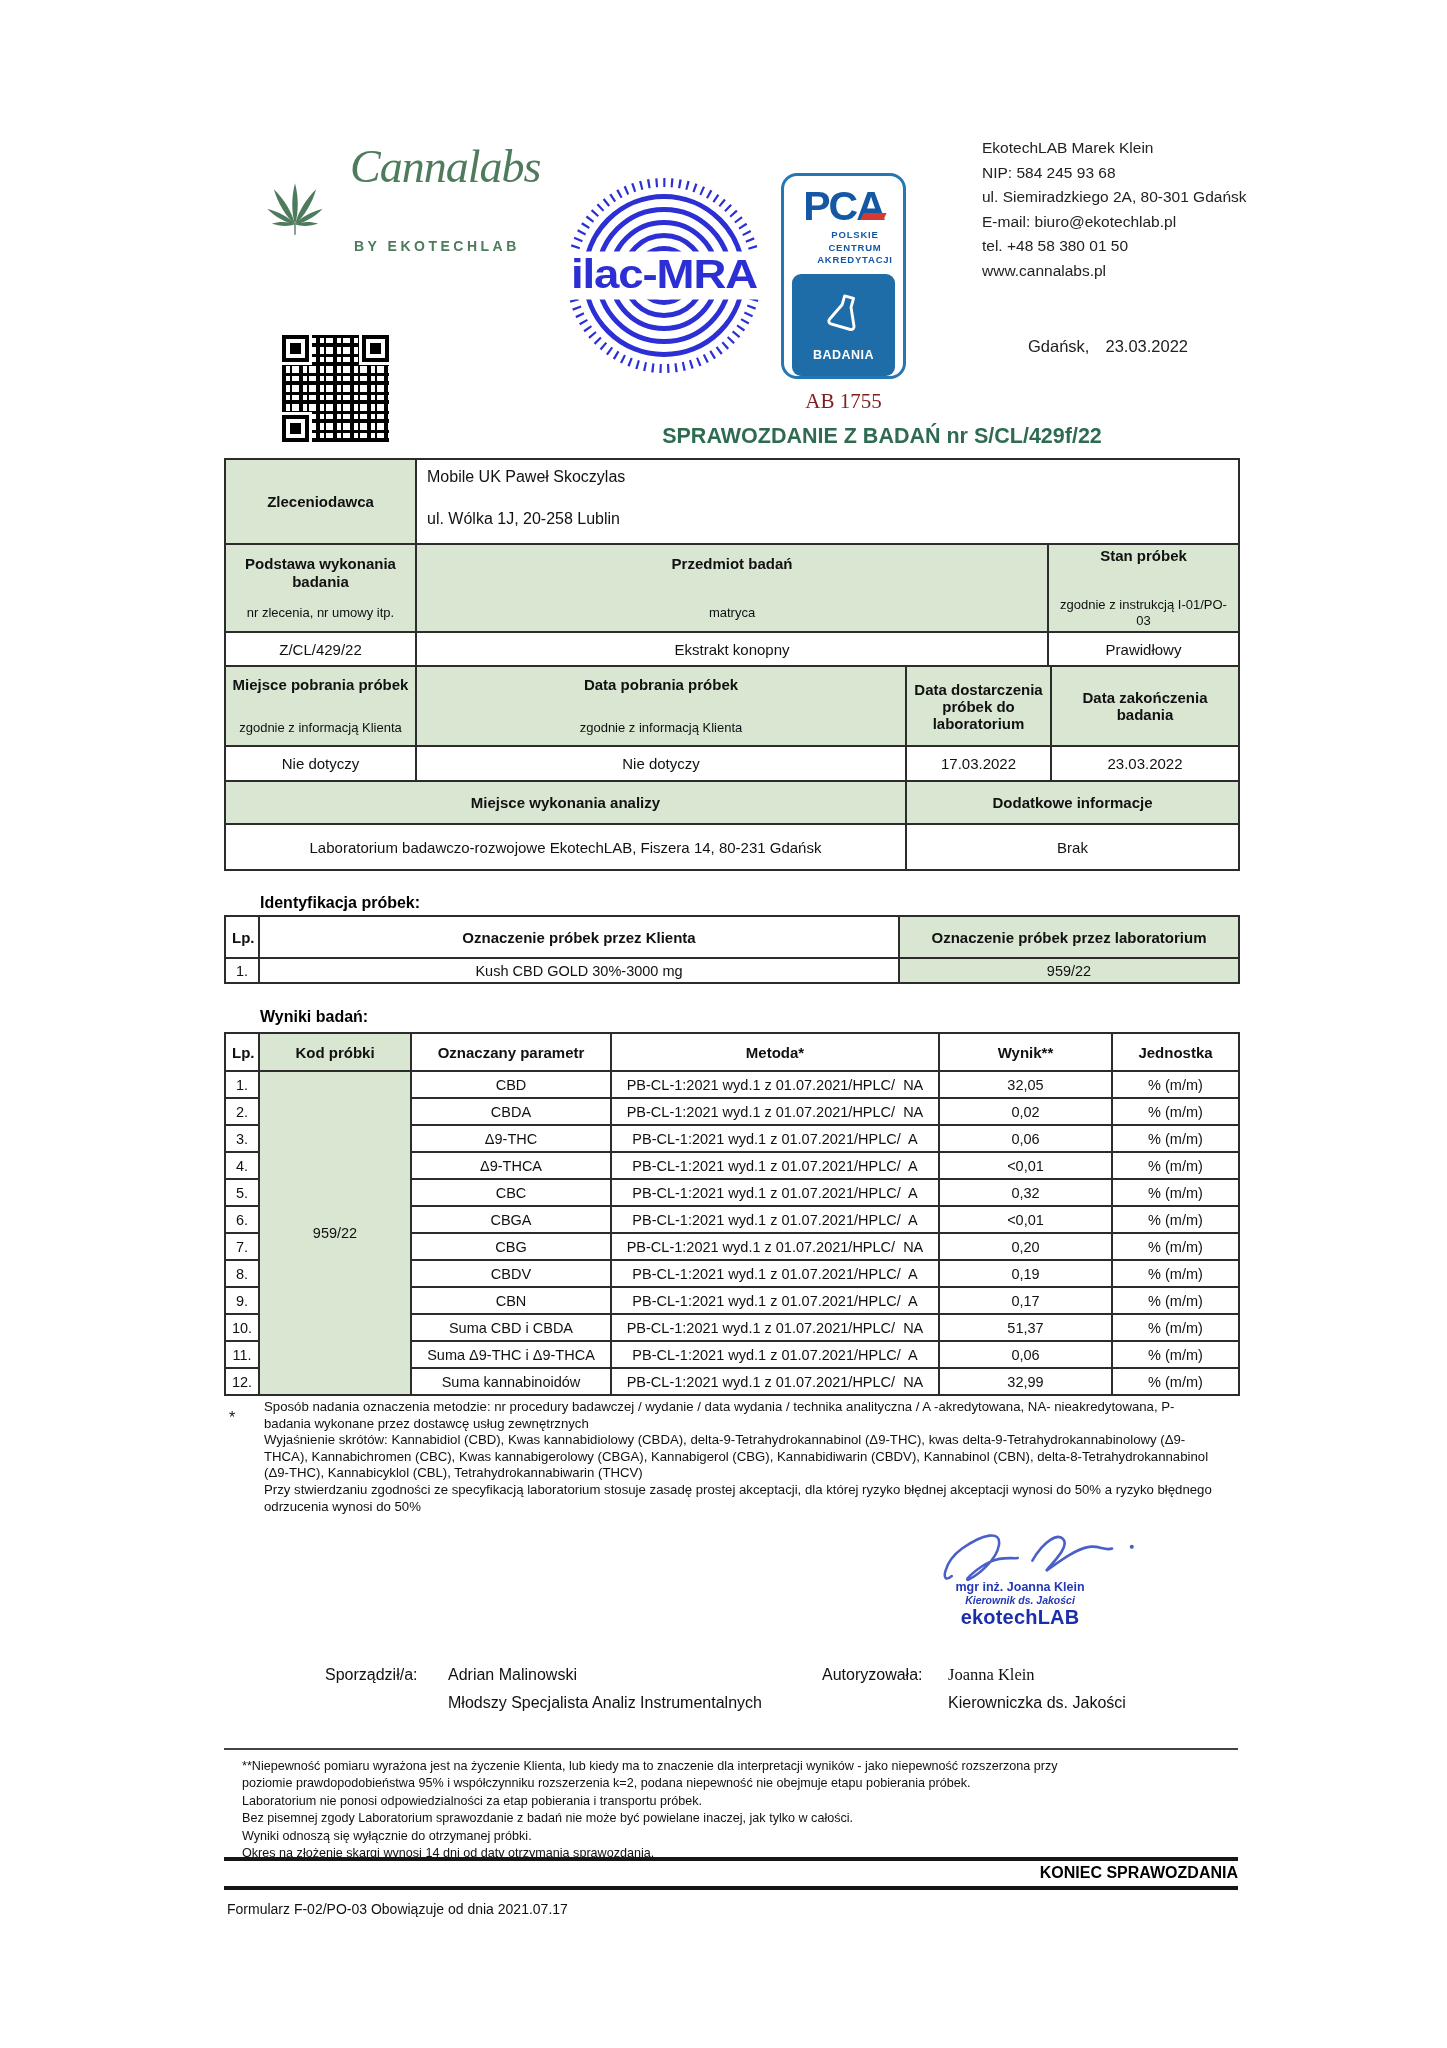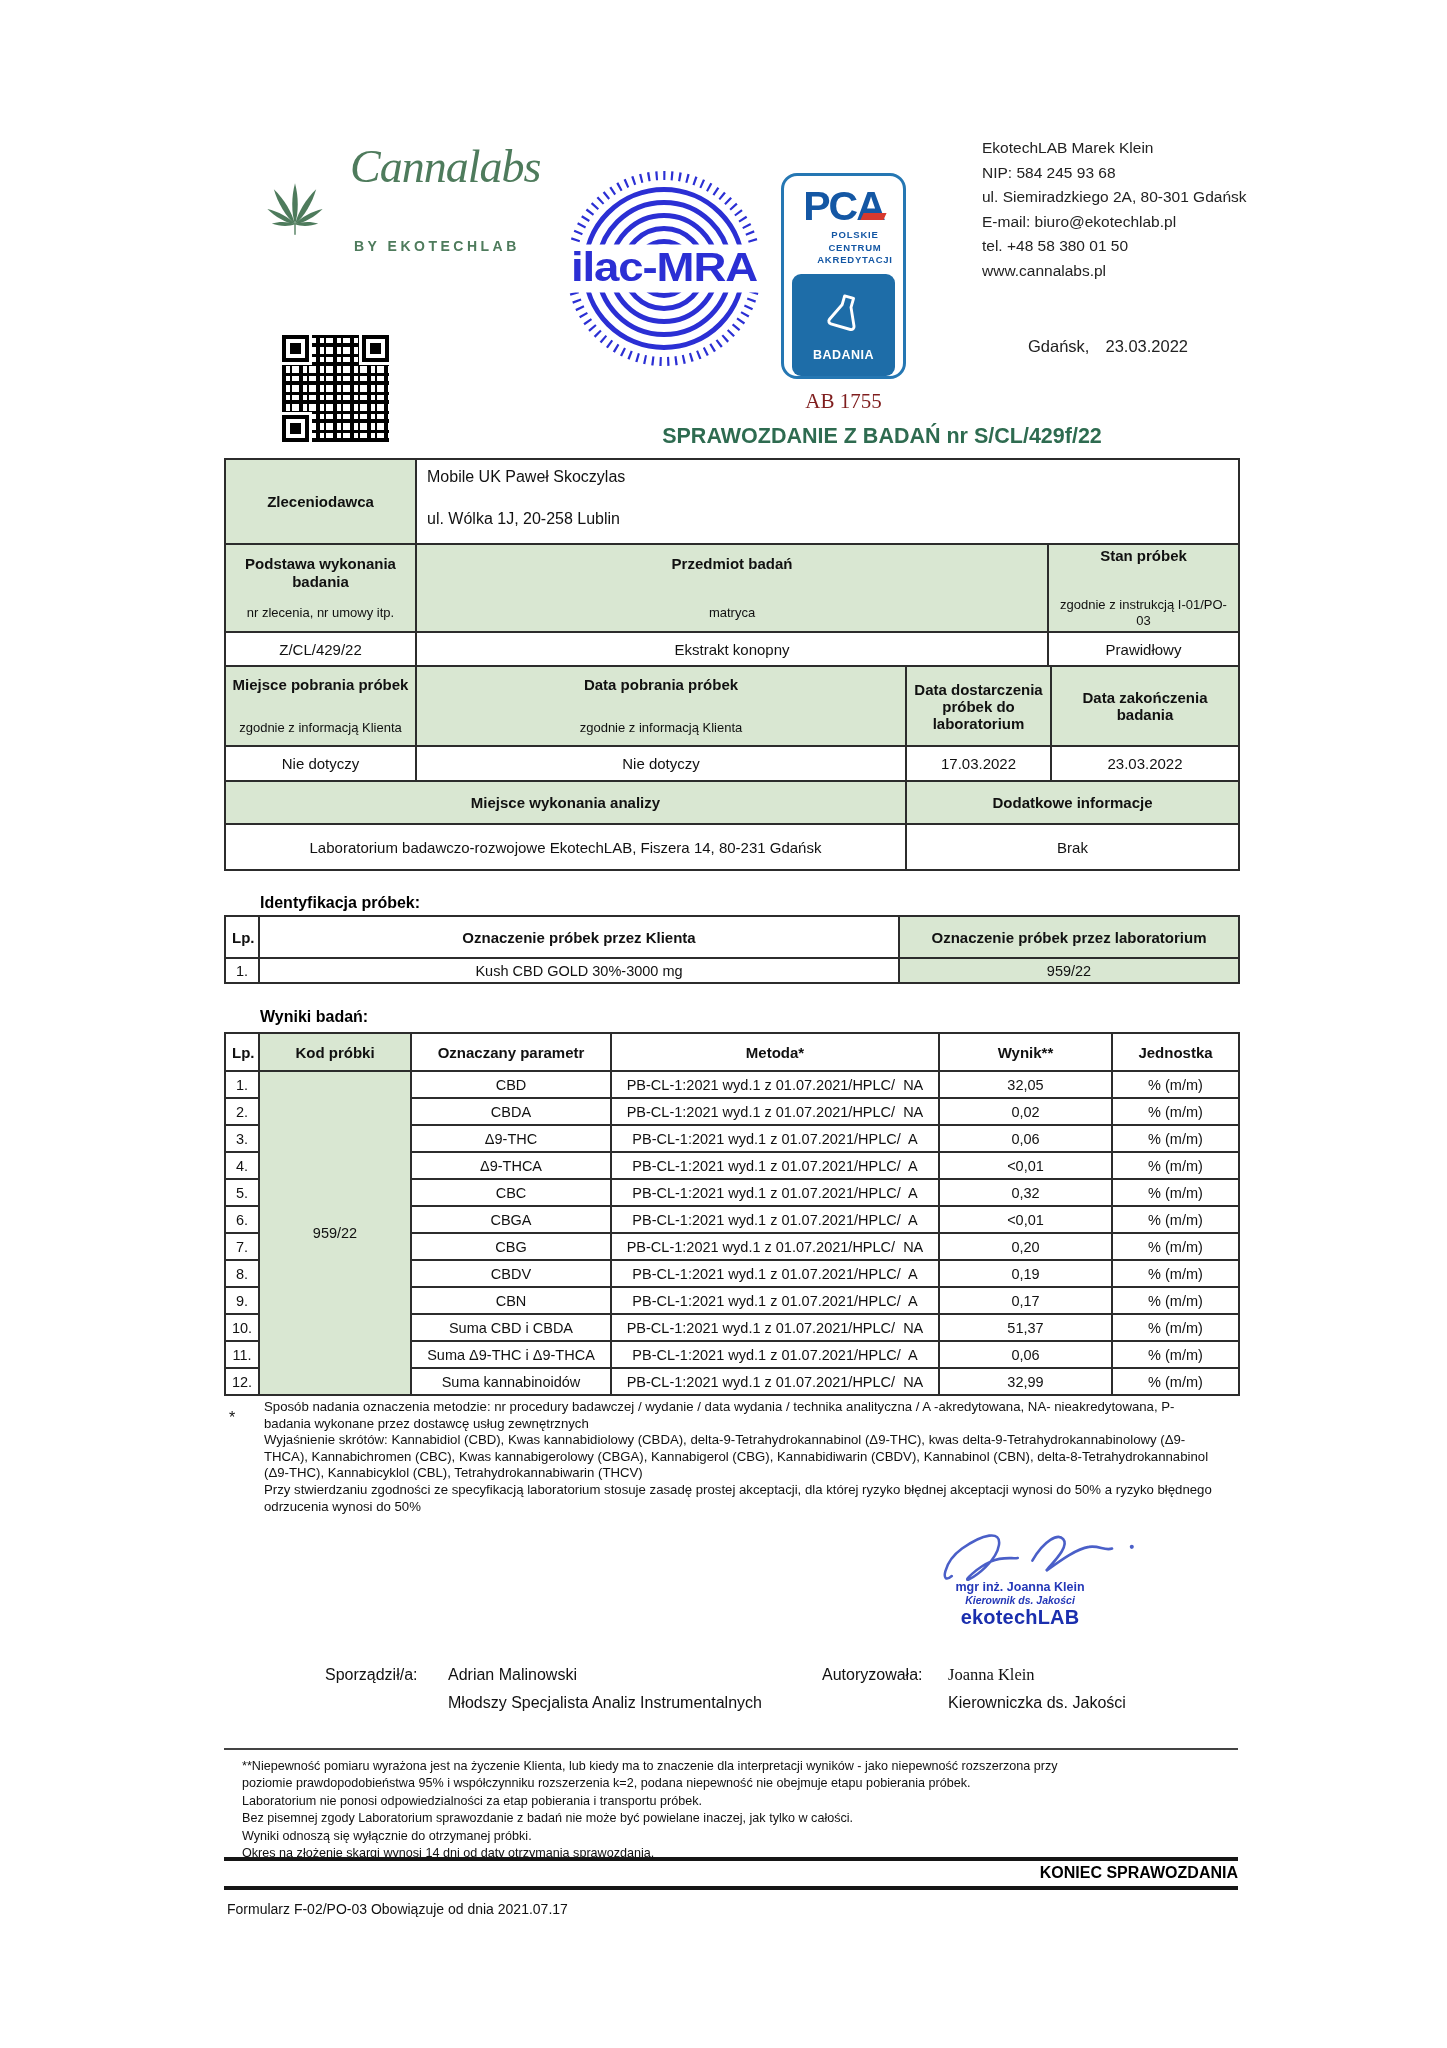--- a/index.html
+++ b/index.html
@@ -14,21 +14,21 @@
   .leaf-svg { position:absolute; left:2px; top:32px; }
   .brand-script {
     position:absolute; left:94px; top:-6px; width:220px;
     font-family:"Liberation Serif", serif; font-style:italic; font-size:46px;
     color:#4e7b5c; letter-spacing:-1px; white-space:nowrap;
   }
   .brand-sub {
     position:absolute; left:98px; top:92px; font-size:14px; font-weight:bold;
     color:#4e7b5c; letter-spacing:3.5px; white-space:nowrap;
   }
-  .ilac { position:absolute; left:564px; top:166px; width:200px; height:205px;text-align:right; }
+  .ilac { position:absolute; left:564px; top:173px; width:200px; height:205px;text-align:right; }
   .pca { position:absolute; left:781px; top:173px; width:125px; text-align:center; }
   .pca-box {
     width:125px; height:206px; border:3px solid #2577b3; border-radius:16px;
     background:#fff; display:flex; flex-direction:column; align-items:center; padding-top:8px;
   }
   .pca-acro-wrap { position:relative; height:46px; }
   .pca-acronym { font-size:41px; font-weight:bold; color:#1457a4; letter-spacing:-2px; line-height:44px; }
   .pca-red { position:absolute; right:-1px; bottom:9px; width:23px; height:7px; background:#d6392f; transform:skewX(-24deg); }
   .pca-name { font-size:9.5px; font-weight:bold; color:#1457a4; letter-spacing:.8px; line-height:12.5px;padding-left:23px; }
   .pca-badge {

